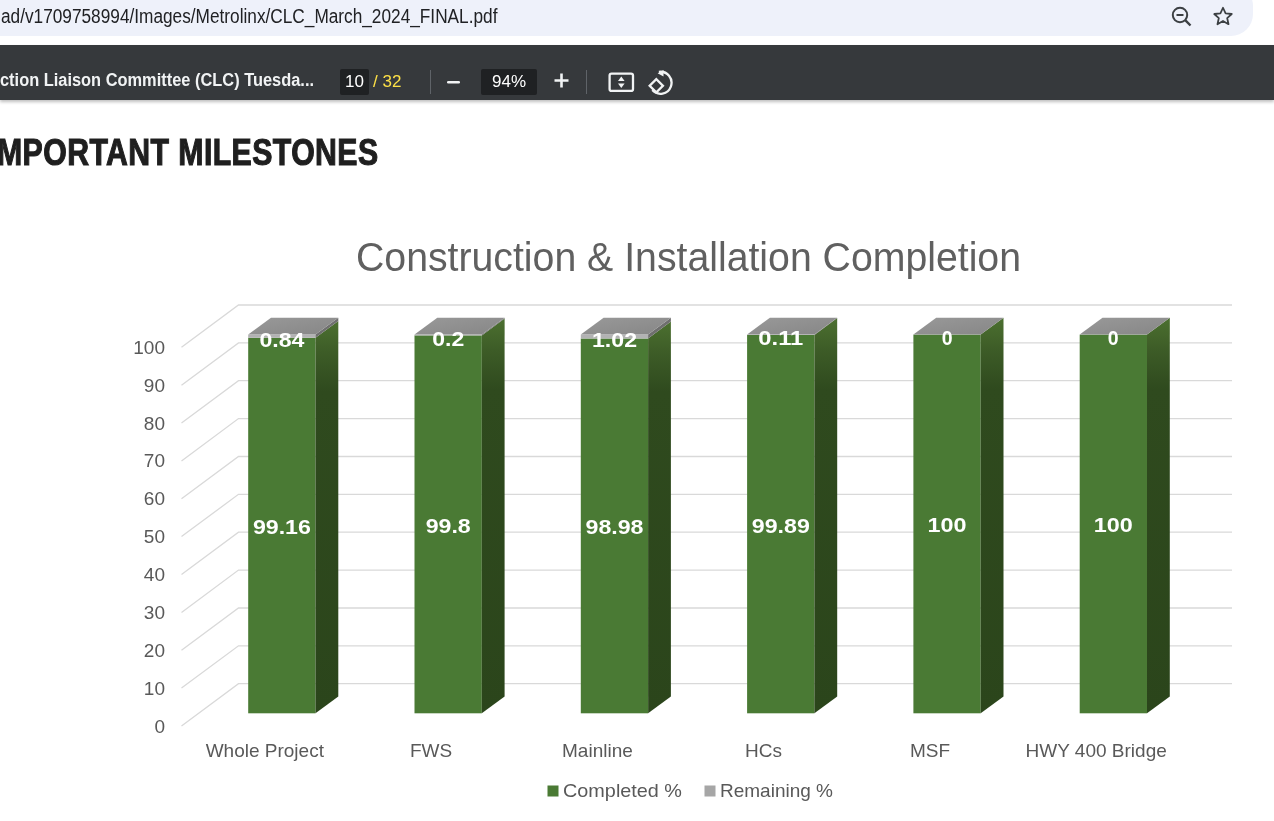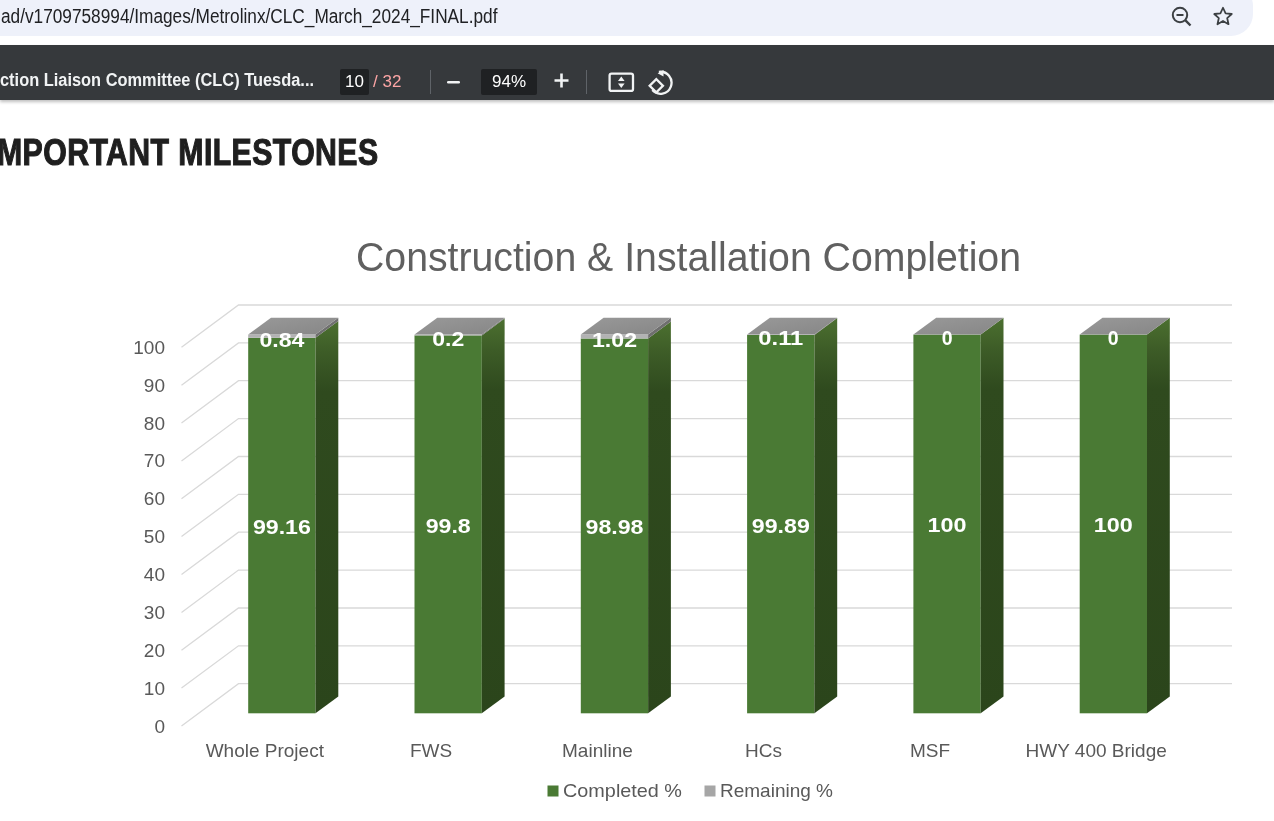--- a/index.html
+++ b/index.html
@@ -1,21 +1,21 @@
 <!DOCTYPE html>
 <html><head><meta charset="utf-8">
 <style>
 *{margin:0;padding:0;box-sizing:border-box}
 html,body{width:1274px;height:821px;overflow:hidden;background:#fff;font-family:"Liberation Sans",sans-serif}
 .urlbar{position:absolute;left:-30px;top:-16px;width:1283px;height:52px;border-radius:22px;background:#eef1fa}
 .urltext{position:absolute;left:1px;top:5px;font-size:20px;color:#202124;white-space:nowrap;transform:scaleX(0.862);transform-origin:0 0}
 .toolbar{position:absolute;left:0;top:45px;width:1274px;height:55px;background:#36393c;box-shadow:0 2px 3px rgba(0,0,0,.25)}
 .tbtitle{position:absolute;left:0;top:0;height:71px;line-height:71px;color:#f1f3f4;font-size:17.5px;font-weight:600;white-space:nowrap;transform:scaleX(0.937);transform-origin:0 0}
 .pgbox{position:absolute;left:340px;top:24px;width:29px;height:26px;background:#1f2123;border-radius:2px;color:#fff;font-size:17px;text-align:center;line-height:26px}
-.pgtot{position:absolute;left:373px;top:24px;height:26px;line-height:26px;color:#fca5a5;font-size:17px}
+.pgtot{position:absolute;left:373px;top:24px;height:26px;line-height:26px;color:#fde047;font-size:17px}
 .sep{position:absolute;top:25px;width:1px;height:24px;background:#5f6368}
 .zoombox{position:absolute;left:481px;top:24px;width:56px;height:26px;background:#1f2123;border-radius:2px;color:#fff;font-size:17px;text-align:center;line-height:26px}
 .heading{position:absolute;left:-3px;top:132px;font-size:36px;font-weight:800;color:#1f1f1f;letter-spacing:0.5px;-webkit-text-stroke:1.1px #1f1f1f;white-space:nowrap;transform:scaleX(0.84);transform-origin:0 0}
 svg text{font-family:"Liberation Sans",sans-serif}
 </style></head>
 <body>
 <div class="urlbar"></div>
 <div class="urltext">ad/v1709758994/Images/Metrolinx/CLC_March_2024_FINAL.pdf</div>
 <svg style="position:absolute;left:1167px;top:4px" width="32" height="28" viewBox="0 0 32 28">
  <circle cx="13" cy="11" r="7.2" fill="none" stroke="#3c4043" stroke-width="2"></circle>

